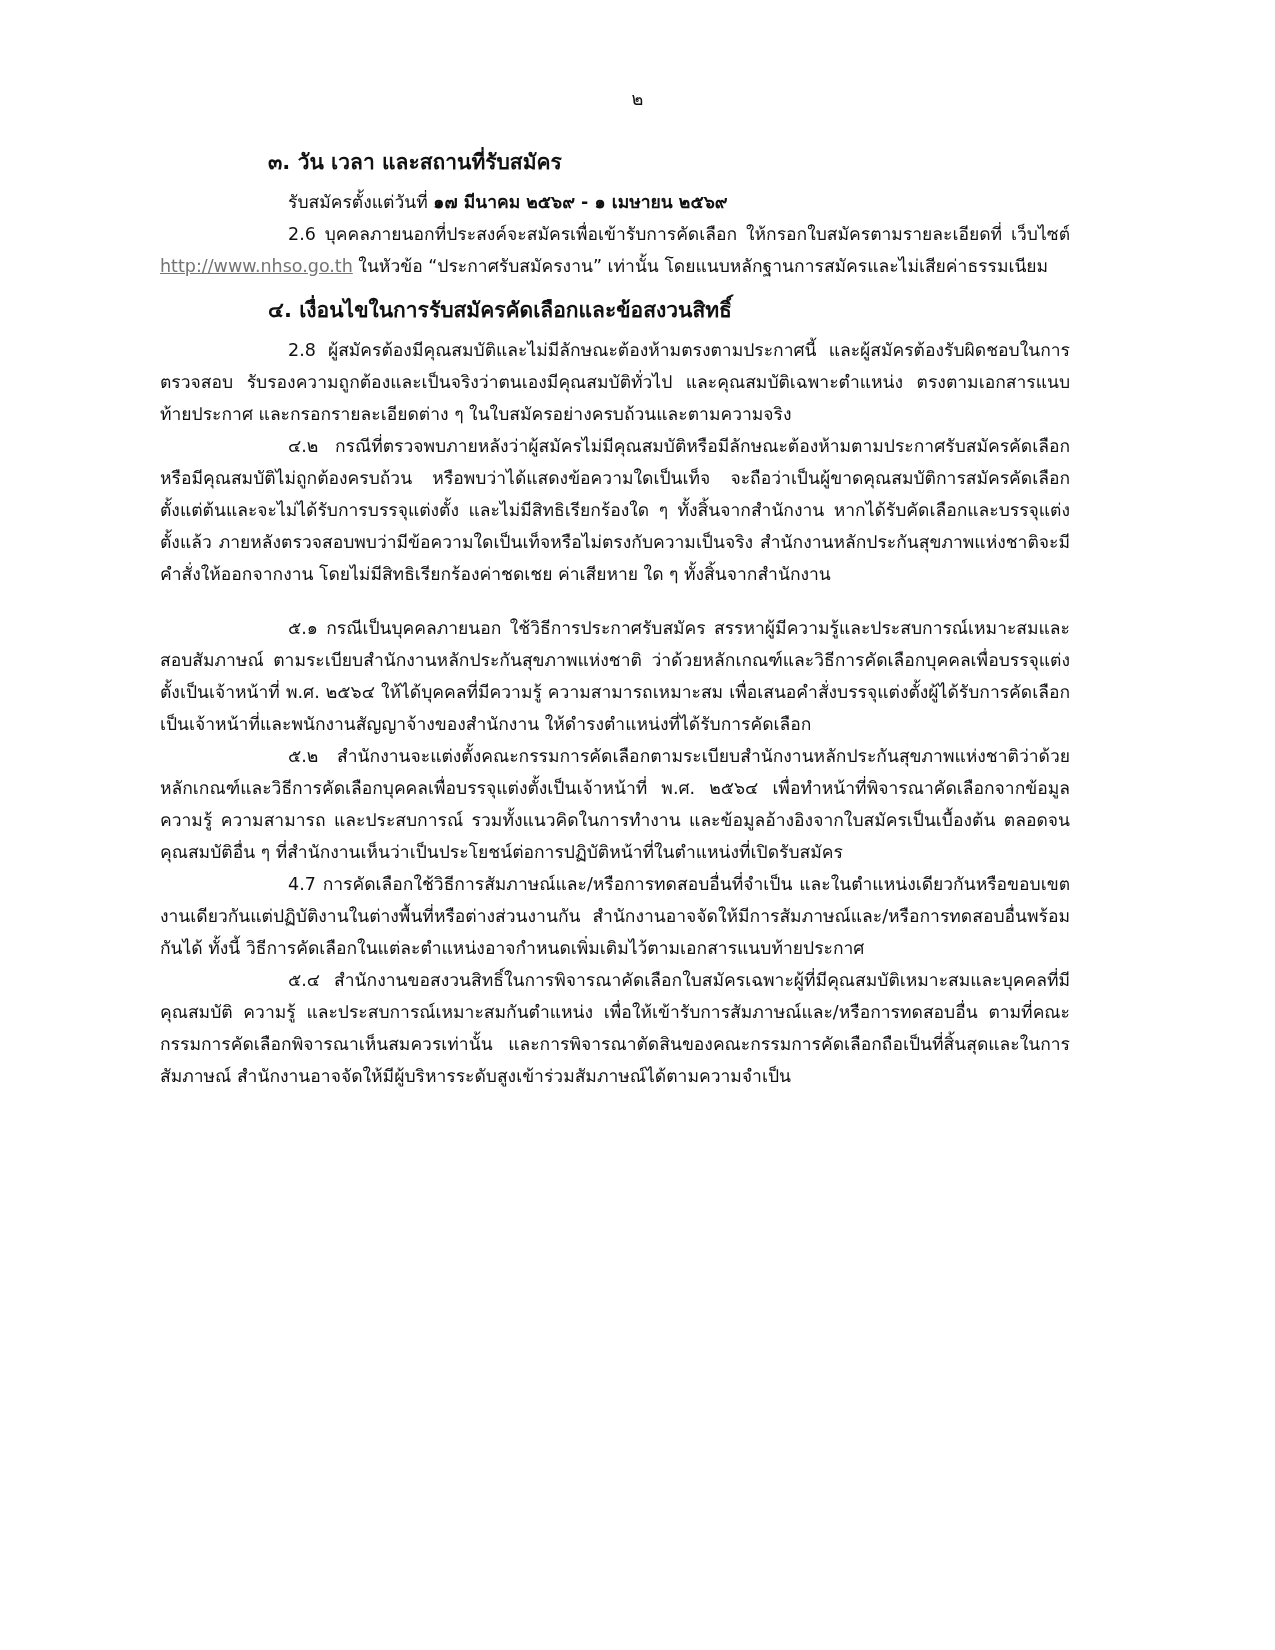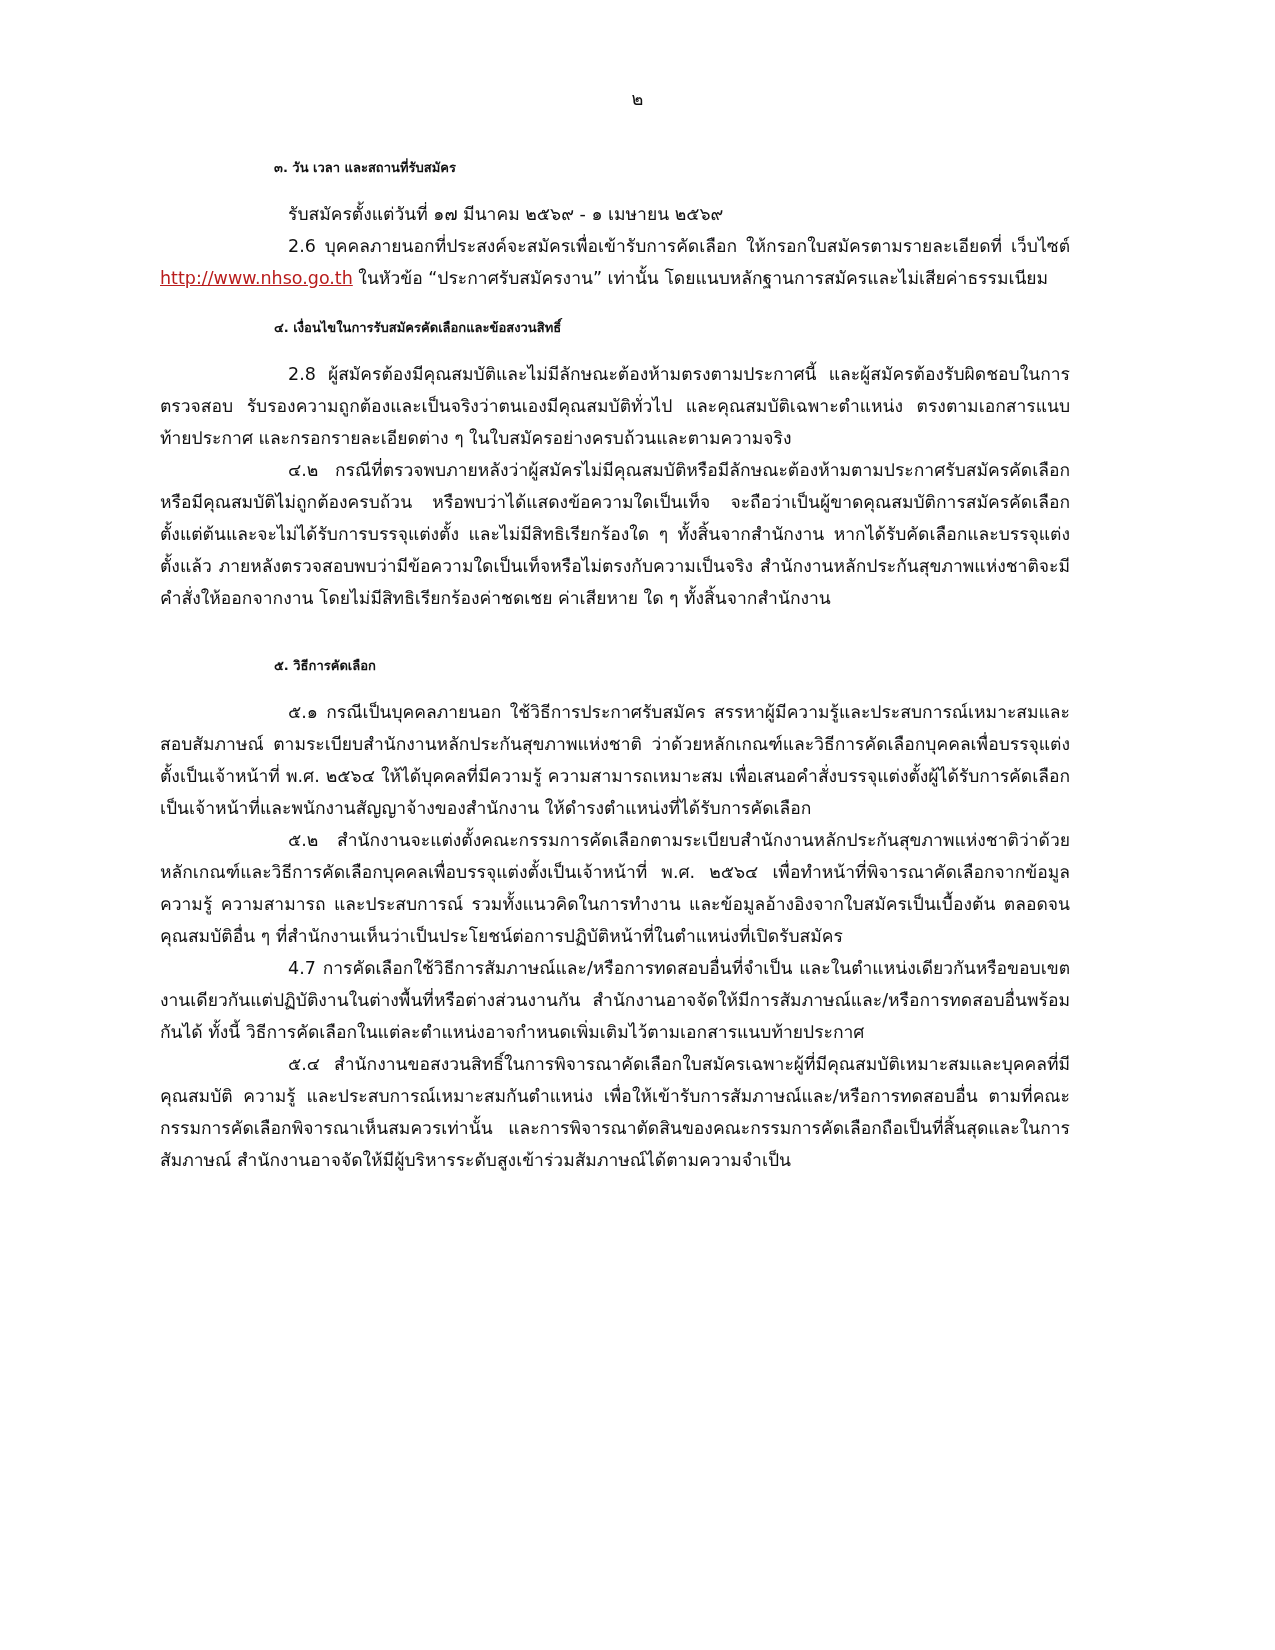--- a/index.html
+++ b/index.html
@@ -2,28 +2,28 @@
 <html><head>
 <meta charset="utf-8">
 <style>
   html, body { margin: 0; padding: 0; background: #ffffff; }
   body { width: 1275px; height: 1650px; position: relative; overflow: hidden;
          font-family: "DejaVu Sans", "Liberation Sans", sans-serif; color: #111111; }
   .page { position: absolute; left: 0; top: 0; width: 1275px; height: 1650px; }
   .page-number { position: absolute; top: 84px; left: 0; width: 1275px; text-align: center;
                  font-size: 18px; }
   .content { position: absolute; left: 160px; top: 138px; width: 910px; font-size: 17.5px; line-height: 32px; }
-  .heading { font-weight: bold; font-size: 13px; padding-left: 100px; margin: 14px; }
+  .heading { font-weight: bold; font-size: 21px; padding-left: 100px; margin: 8px; }
   .line-indent1 { padding-left: 128px; margin: 0; }
   .para { margin: 0; text-align: justify; text-align-last: left; }
   .para.indented { text-indent: 128px; }
   .gap-sm { height: 4px; }
   .gap-md { height: 22px; }
-  .bold { font-weight: normal; }
-  a.link { color: #b91c1c; text-decoration: underline; }
+  .bold { font-weight: bold; }
+  a.link { color: #737373; text-decoration: underline; }
 </style>
 </head>
 <body>
 
 <div class="page">
   <div class="page-number">๒</div>
 
   <div class="content">
 
     <section>
@@ -36,21 +36,20 @@
 
     <section>
       <p class="heading">๔. เงื่อนไขในการรับสมัครคัดเลือกและข้อสงวนสิทธิ์</p>
       <p class="para indented">2.8  ผู้สมัครต้องมีคุณสมบัติและไม่มีลักษณะต้องห้ามตรงตามประกาศนี้ และผู้สมัครต้องรับผิดชอบในการตรวจสอบ รับรองความถูกต้องและเป็นจริงว่าตนเองมีคุณสมบัติทั่วไป และคุณสมบัติเฉพาะตำแหน่ง ตรงตามเอกสารแนบท้ายประกาศ และกรอกรายละเอียดต่าง ๆ ในใบสมัครอย่างครบถ้วนและตามความจริง</p>
       <p class="para indented">๔.๒  กรณีที่ตรวจพบภายหลังว่าผู้สมัครไม่มีคุณสมบัติหรือมีลักษณะต้องห้ามตามประกาศรับสมัครคัดเลือก หรือมีคุณสมบัติไม่ถูกต้องครบถ้วน หรือพบว่าได้แสดงข้อความใดเป็นเท็จ จะถือว่าเป็นผู้ขาดคุณสมบัติการสมัครคัดเลือกตั้งแต่ต้นและจะไม่ได้รับการบรรจุแต่งตั้ง และไม่มีสิทธิเรียกร้องใด ๆ ทั้งสิ้นจากสำนักงาน หากได้รับคัดเลือกและบรรจุแต่งตั้งแล้ว ภายหลังตรวจสอบพบว่ามีข้อความใดเป็นเท็จหรือไม่ตรงกับความเป็นจริง สำนักงานหลักประกันสุขภาพแห่งชาติจะมีคำสั่งให้ออกจากงาน โดยไม่มีสิทธิเรียกร้องค่าชดเชย ค่าเสียหาย ใด ๆ ทั้งสิ้นจากสำนักงาน</p>
     </section>
 
     <div class="gap-md"></div>
 
     <section>
-      <p class="heading">๕. วิธีการคัดเลือก</p>
       <p class="para indented">๕.๑ กรณีเป็นบุคคลภายนอก ใช้วิธีการประกาศรับสมัคร สรรหาผู้มีความรู้และประสบการณ์เหมาะสมและสอบสัมภาษณ์ ตามระเบียบสำนักงานหลักประกันสุขภาพแห่งชาติ ว่าด้วยหลักเกณฑ์และวิธีการคัดเลือกบุคคลเพื่อบรรจุแต่งตั้งเป็นเจ้าหน้าที่ พ.ศ. ๒๕๖๔ ให้ได้บุคคลที่มีความรู้ ความสามารถเหมาะสม เพื่อเสนอคำสั่งบรรจุแต่งตั้งผู้ได้รับการคัดเลือกเป็นเจ้าหน้าที่และพนักงานสัญญาจ้างของสำนักงาน ให้ดำรงตำแหน่งที่ได้รับการคัดเลือก</p>
       <p class="para indented">๕.๒ สำนักงานจะแต่งตั้งคณะกรรมการคัดเลือกตามระเบียบสำนักงานหลักประกันสุขภาพแห่งชาติว่าด้วยหลักเกณฑ์และวิธีการคัดเลือกบุคคลเพื่อบรรจุแต่งตั้งเป็นเจ้าหน้าที่ พ.ศ. ๒๕๖๔ เพื่อทำหน้าที่พิจารณาคัดเลือกจากข้อมูล ความรู้ ความสามารถ และประสบการณ์ รวมทั้งแนวคิดในการทำงาน และข้อมูลอ้างอิงจากใบสมัครเป็นเบื้องต้น ตลอดจนคุณสมบัติอื่น ๆ ที่สำนักงานเห็นว่าเป็นประโยชน์ต่อการปฏิบัติหน้าที่ในตำแหน่งที่เปิดรับสมัคร</p>
       <p class="para indented">4.7 การคัดเลือกใช้วิธีการสัมภาษณ์และ/หรือการทดสอบอื่นที่จำเป็น และในตำแหน่งเดียวกันหรือขอบเขตงานเดียวกันแต่ปฏิบัติงานในต่างพื้นที่หรือต่างส่วนงานกัน สำนักงานอาจจัดให้มีการสัมภาษณ์และ/หรือการทดสอบอื่นพร้อมกันได้  ทั้งนี้ วิธีการคัดเลือกในแต่ละตำแหน่งอาจกำหนดเพิ่มเติมไว้ตามเอกสารแนบท้ายประกาศ</p>
       <p class="para indented">๕.๔ สำนักงานขอสงวนสิทธิ์ในการพิจารณาคัดเลือกใบสมัครเฉพาะผู้ที่มีคุณสมบัติเหมาะสมและบุคคลที่มีคุณสมบัติ ความรู้ และประสบการณ์เหมาะสมกันตำแหน่ง เพื่อให้เข้ารับการสัมภาษณ์และ/หรือการทดสอบอื่น ตามที่คณะกรรมการคัดเลือกพิจารณาเห็นสมควรเท่านั้น และการพิจารณาตัดสินของคณะกรรมการคัดเลือกถือเป็นที่สิ้นสุดและในการสัมภาษณ์ สำนักงานอาจจัดให้มีผู้บริหารระดับสูงเข้าร่วมสัมภาษณ์ได้ตามความจำเป็น</p>
     </section>
 
   </div>
 </div>
 
 </body></html>

